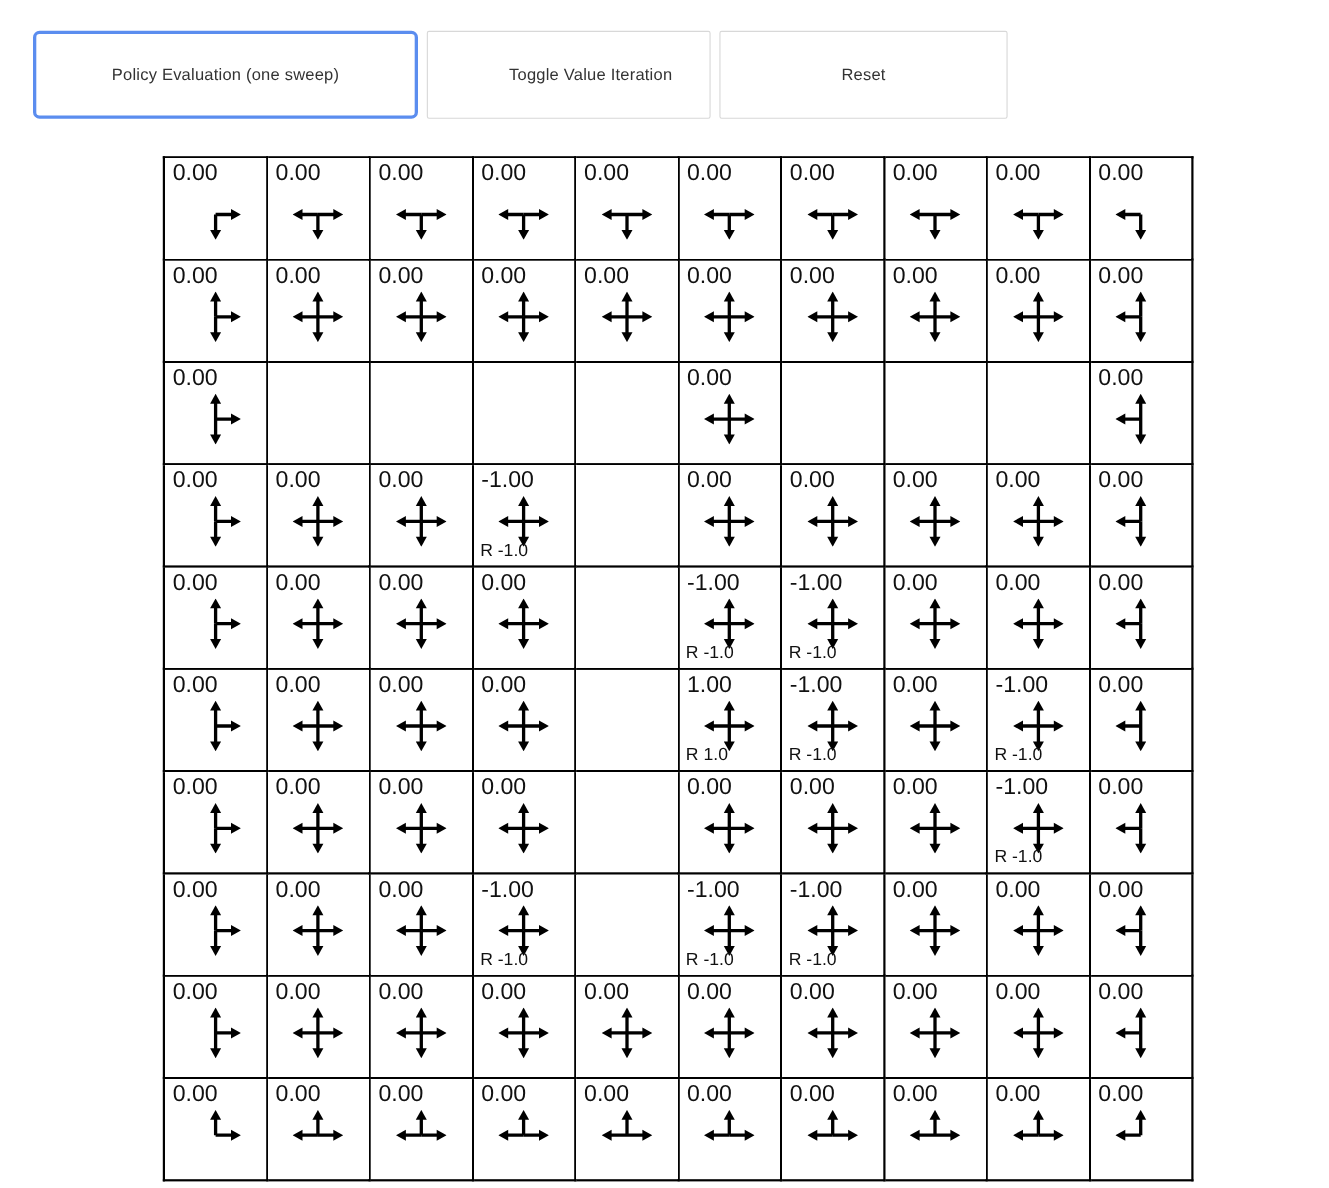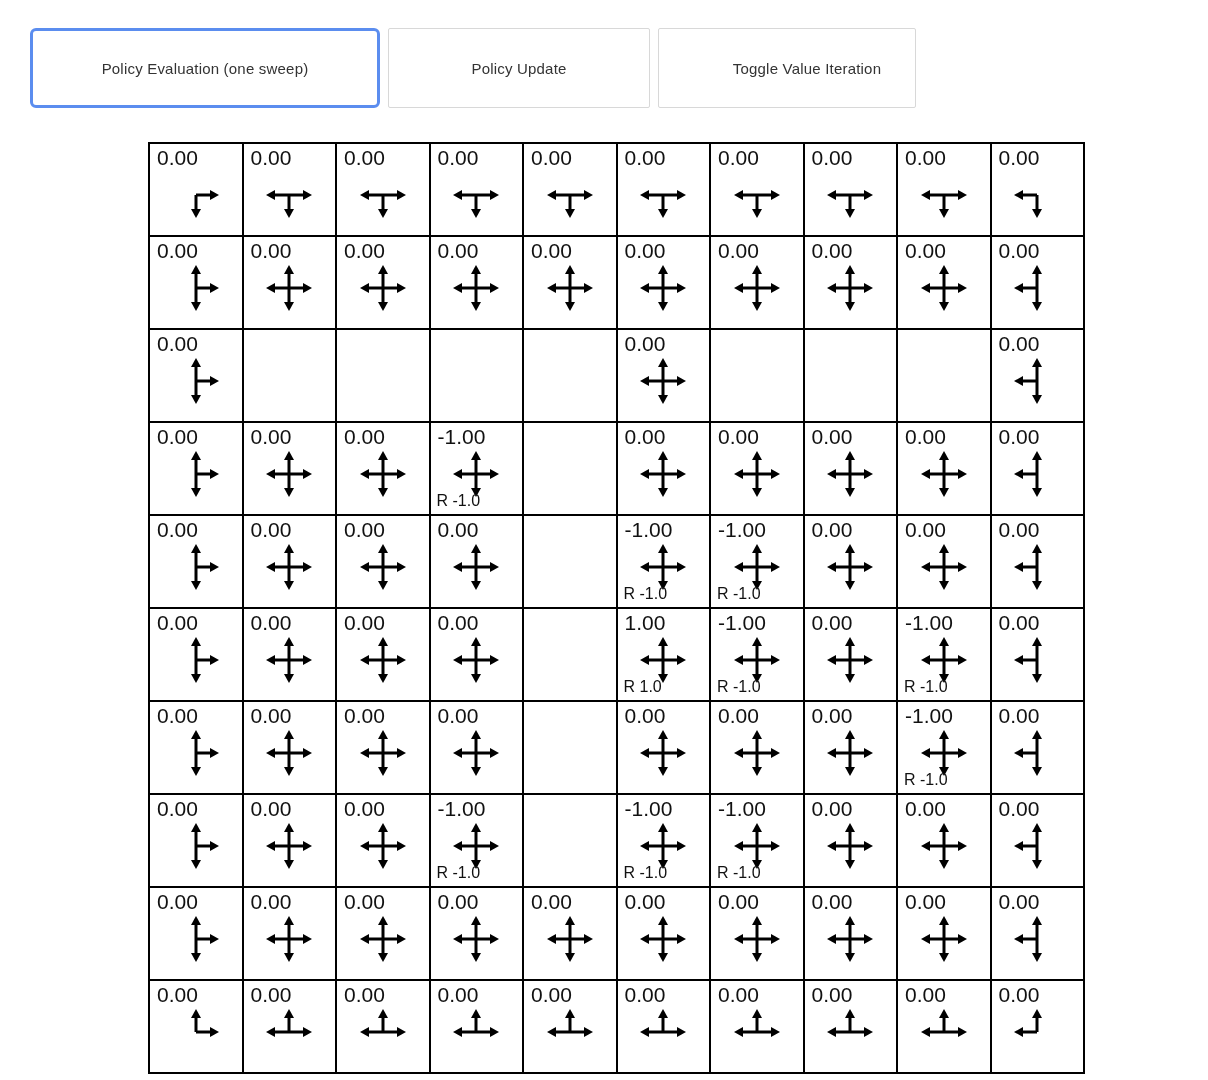--- a/index.html
+++ b/index.html
@@ -100,22 +100,22 @@
     height: 46px;
   }
   
   .arrows svg { display: block; margin: 0 auto; }
 </style>
 </head>
 <body>
 
 <div class="toolbar">
   <button class="tool-btn w1 selected">Policy Evaluation (one sweep)</button>
-  <button class="tool-btn w2">Policy Update</button>
   <button class="tool-btn w3">Toggle Value Iteration</button>
+  <button class="tool-btn w4">Reset</button>
 </div>
 
 <div class="grid-wrap">
   <table class="grid">
     <tbody>
         <tr>
           <td>
             <div class="cell-inner">
               <div class="val">0.00</div>
               <div class="arrows">

